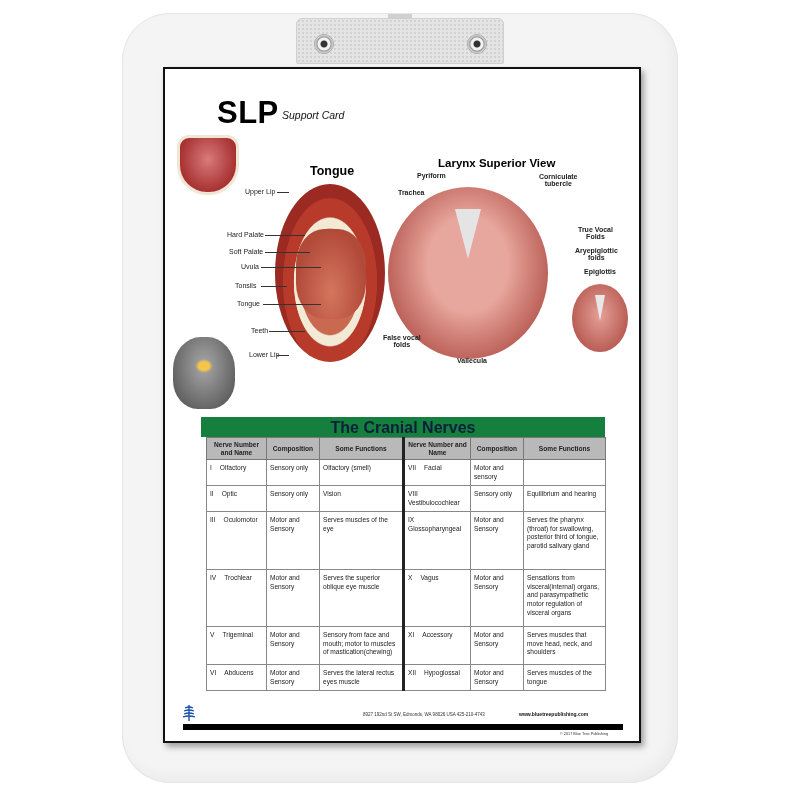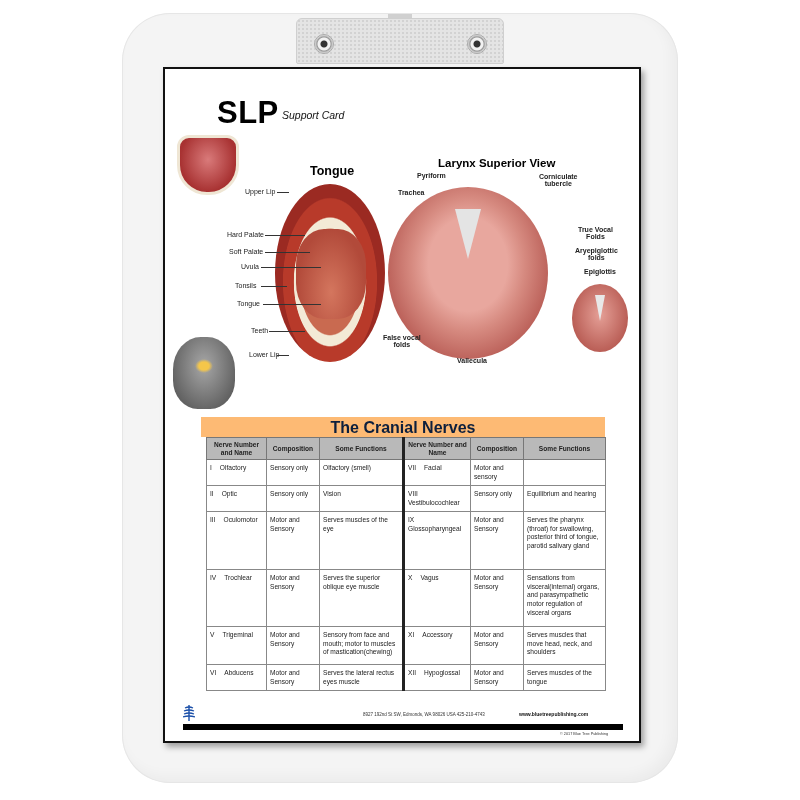--- a/index.html
+++ b/index.html
@@ -85,21 +85,21 @@
     background: radial-gradient(ellipse at 50% 40%, #a7a7a7, #5e5e5e 80%);
   }
   .brain-nerves {
     position: absolute; left: 30px; top: 290px; width: 18px; height: 14px;
     background: radial-gradient(#f4c64a 40%, transparent 70%);
   }
 
   
   .banner {
     position: absolute; left: 36px; top: 348px; width: 404px; height: 20px;
-    background: #fdba74; text-align: center; font-weight: bold; font-size: 16px; color: #0c1f3d; line-height: 21px;
+    background: #15803d; text-align: center; font-weight: bold; font-size: 16px; color: #0c1f3d; line-height: 21px;
   }
   table.nerves {
     position: absolute; left: 41px; top: 368px; width: 399px; border-collapse: collapse;
     font-size: 6.6px; color: #222; line-height: 1.3; table-layout: fixed;
   }
   table.nerves th {
     background: #b9b9b9; font-weight: bold; font-size: 6.6px; border: 1px solid #777; padding: 2px 2px; text-align: center; line-height: 1.15; height: 22px;
   }
   table.nerves td { border: 1px solid #888; vertical-align: top; padding: 4px 3px; }
   table.nerves td.sep, table.nerves th.sep { border-left: 3px solid #222; }

